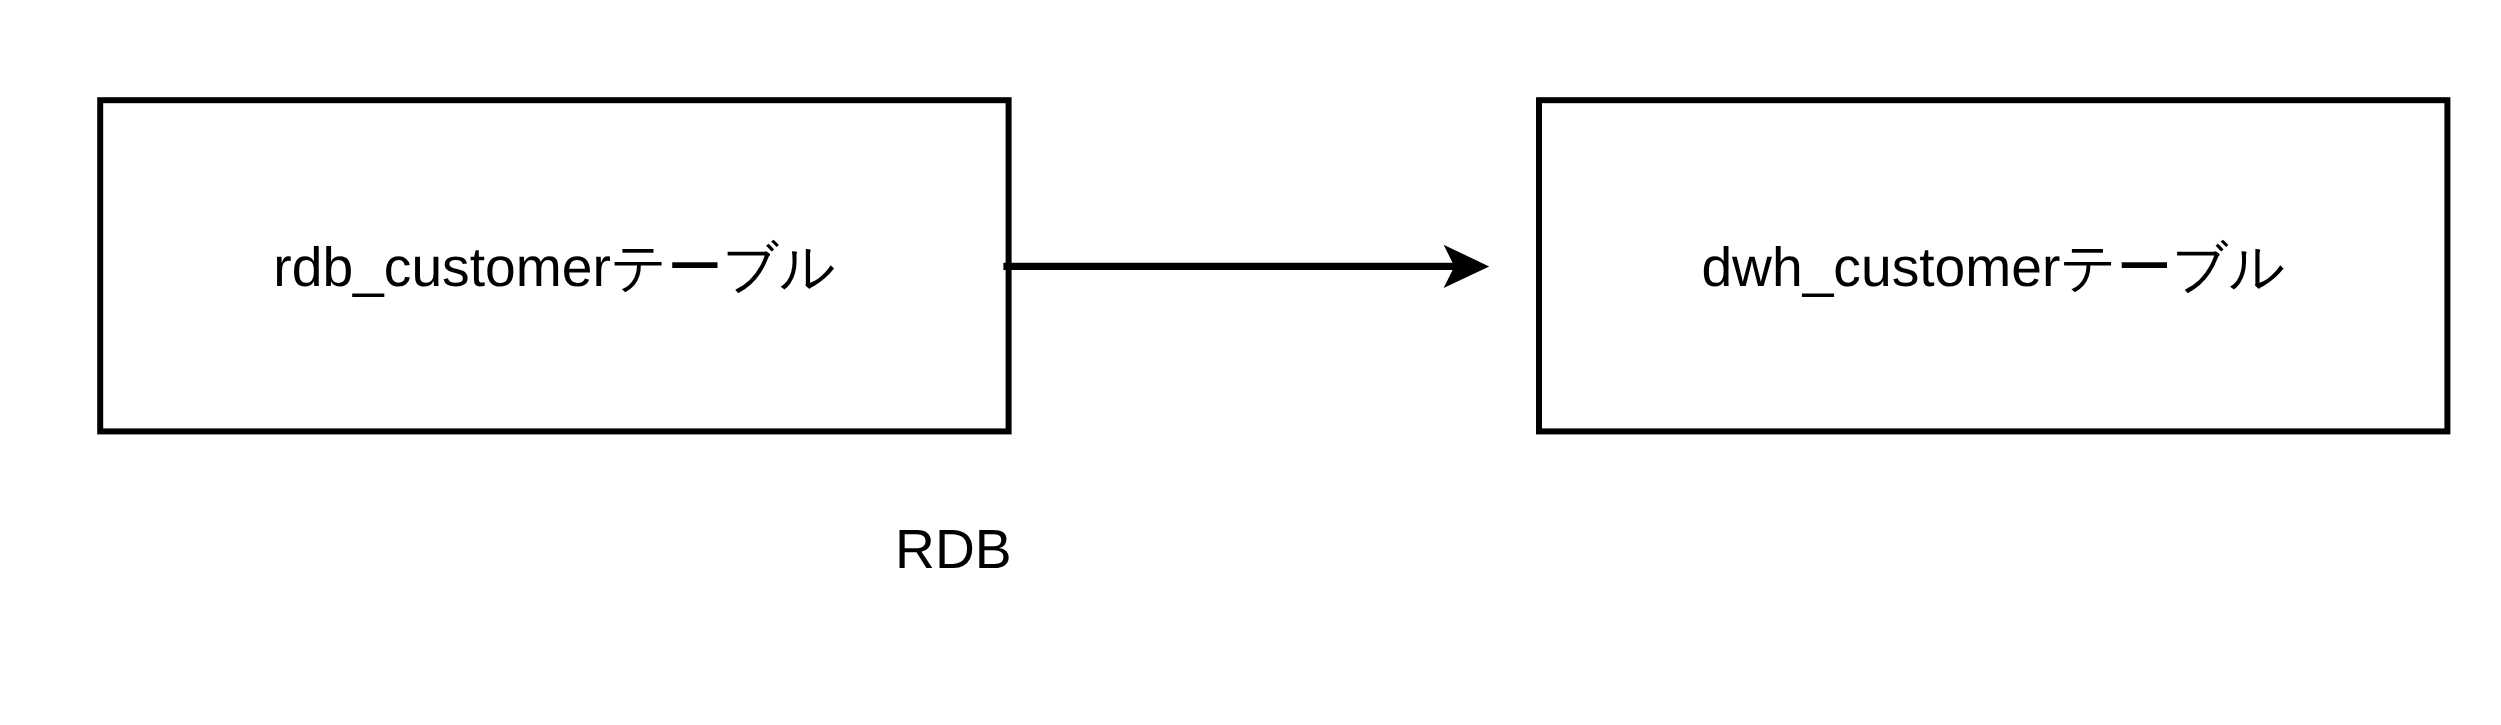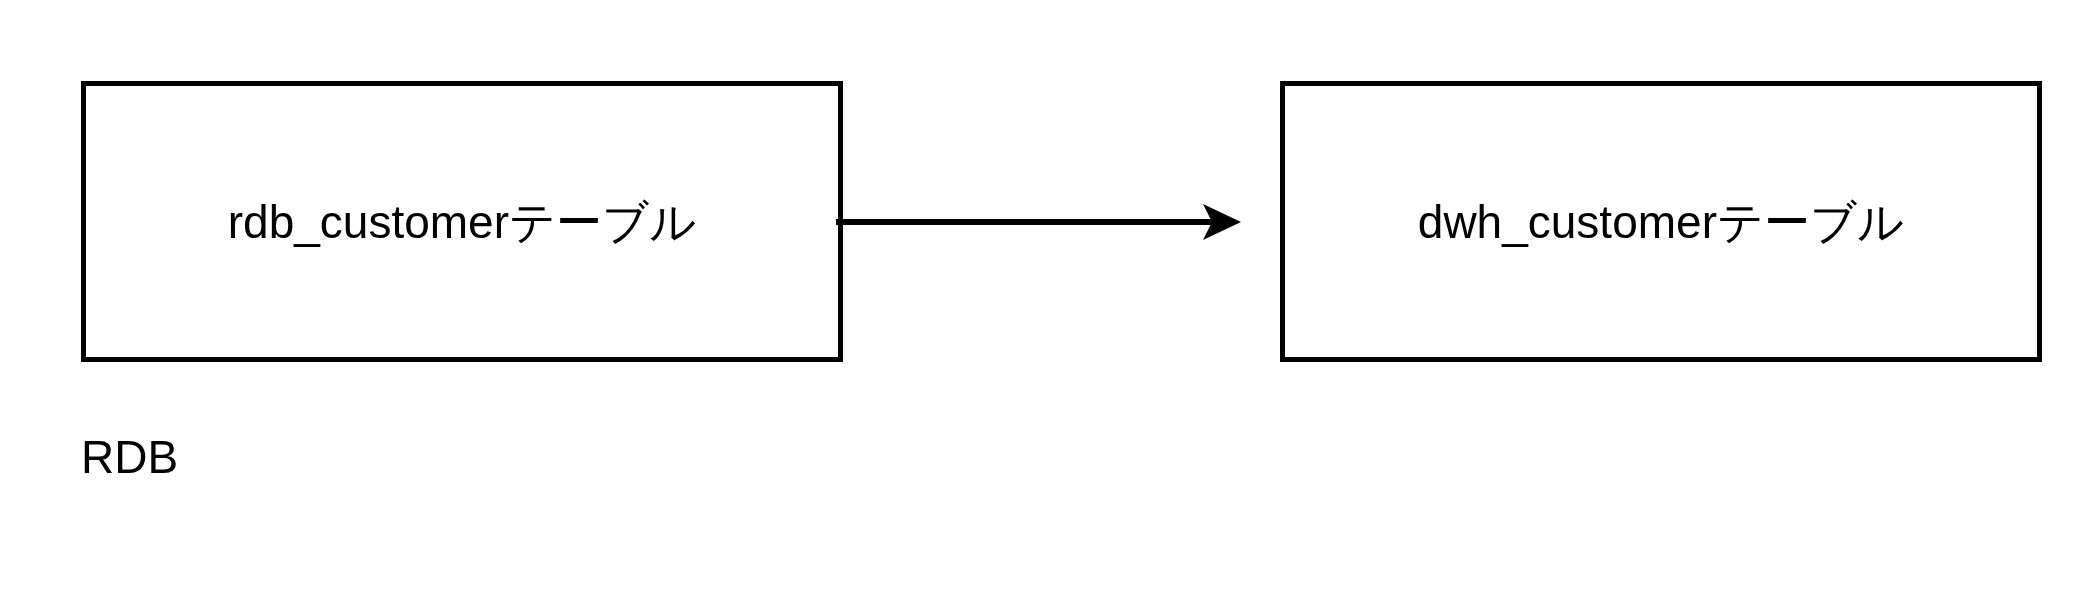--- a/index.html
+++ b/index.html
@@ -45,21 +45,21 @@
     line-height: 1;
     color: #000000;
     white-space: nowrap;
     letter-spacing: 0px;
   }
   .group-caption {
     position: absolute;
     font-size: 46px;
     line-height: 1;
     color: #000000;
-    text-align: left;
+    text-align: right;
     white-space: nowrap;
   }
   #caption-rdb {
     left: 81px;
     top: 434px;
     width: 762px;
   }
   #caption-dwh {
     left: 1241px;
     top: 434px;

